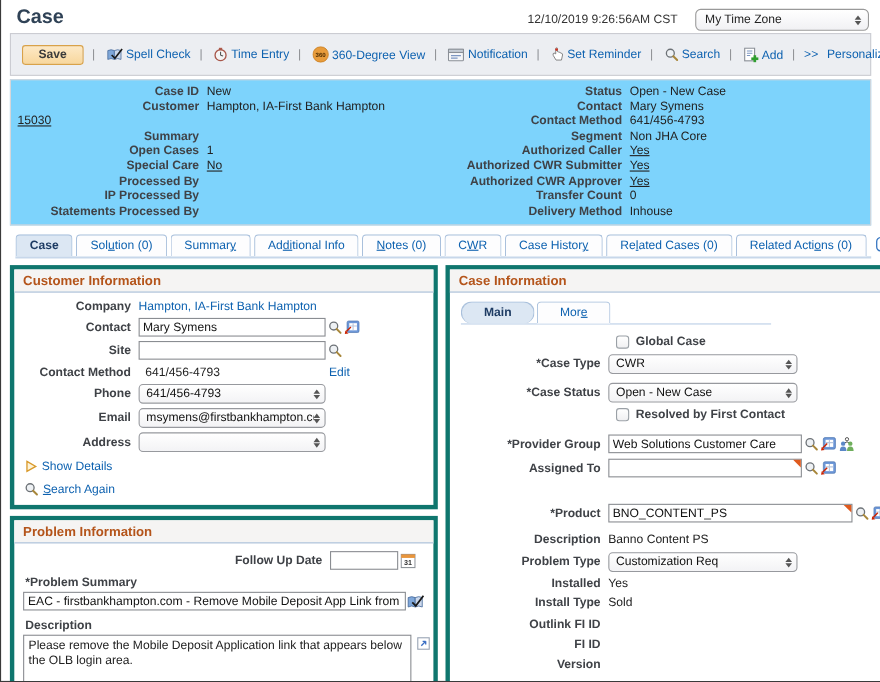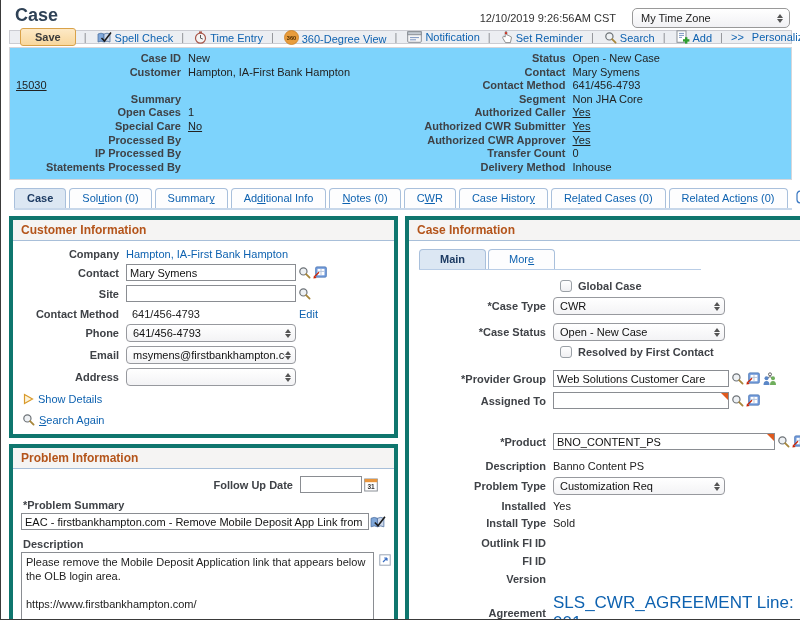--- a/index.html
+++ b/index.html
@@ -21,21 +21,21 @@
   .tz-select { width:158px; height:20px; border:1px solid #999; border-radius:5px;
     background:linear-gradient(#ffffff,#f1f1f4); display:flex; align-items:center;
     justify-content:space-between; padding:0 6px 0 8px; font-size:11px; color:#222; cursor:pointer; }
 
   .arrows { display:inline-flex; flex-direction:column; gap:1px; }
   .arrows i { width:0; height:0; border-left:3px solid transparent; border-right:3px solid transparent; }
   .arrows .up { border-bottom:4px solid #555; }
   .arrows .down { border-top:4px solid #555; }
 
   
-  .toolbar { margin:1px 8px 0 8px; border:1px solid #cbccd2; background:#eceef2; height:14px;
+  .toolbar { margin:1px 8px 0 8px; border:1px solid #cbccd2; background:#eceef2; height:39px;
     display:flex; align-items:center; padding:0 10px; gap:8px; font-size:11px; }
   .save-btn { background:linear-gradient(#fde9c6,#f8d79d); border:1px solid #d9a249; border-radius:3px;
     padding:2px 14px; font-size:11px; font-weight:bold; color:#3b3b3b; cursor:pointer; font-family:inherit; }
   .tb-link { color:#0e62b0; display:inline-flex; align-items:flex-end; gap:3px; cursor:pointer; white-space:nowrap; }
   .sep { color:#8b8d92; }
   .personalize { margin-left:auto; color:#0e62b0; cursor:pointer; }
 
   
   .summary-box { margin:3px 8px 0 8px; border:1px solid #d6d6da; background:#7dd3fc; display:flex; padding:4px 6px 5px 6px; font-size:11px; }
   .sum-col { width:50%; }
@@ -79,21 +79,21 @@
   .psum-row { display:flex; align-items:center; }
   .desc-wrap { position:relative; margin-top:1px; }
   .desc-ta { width:353px; height:112px; border:1px solid #8a8d92; font-size:11px; font-family:inherit;
     color:#222; padding:2px 4px; resize:none; line-height:14px; }
   .expand-abs { position:absolute; left:358px; top:2px; cursor:pointer; }
 
   
   .subtabs { display:flex; gap:2px; border-bottom:1px solid #b9cde6; width:282px; margin:1px 0 10px 2px; }
   .stab { border:1px solid #a9c0dc; border-bottom:none; border-radius:4px 4px 0 0; background:#fdfdfe;
     color:#0e62b0; padding:3px 20px 4px 20px; font-size:11px; cursor:pointer; }
-  .stab.active { background:#dce7f3; color:#1d3b63; font-weight:bold; }
+  .stab.active { background:#dce7f3; color:#1d3b63; font-weight:bold;border-radius:10px; }
   .frow2 { display:flex; align-items:center; margin-bottom:5px; }
   .flbl2 { width:136px; flex:none; text-align:right; font-size:11px; font-weight:bold; color:#3f4247; padding-right:7px; }
   .cb-row { display:flex; align-items:center; gap:6px; margin:0 0 5px 143px; }
   .cb { width:12px; height:12px; border:1px solid #9aa0a6; border-radius:3px;
     background:linear-gradient(#fff,#f0f0f2); flex:none; cursor:pointer; }
   .cb-lbl { font-size:11px; font-weight:bold; color:#3f4247; }
   svg { display:block; }
 </style>
 </head>
 <body>

